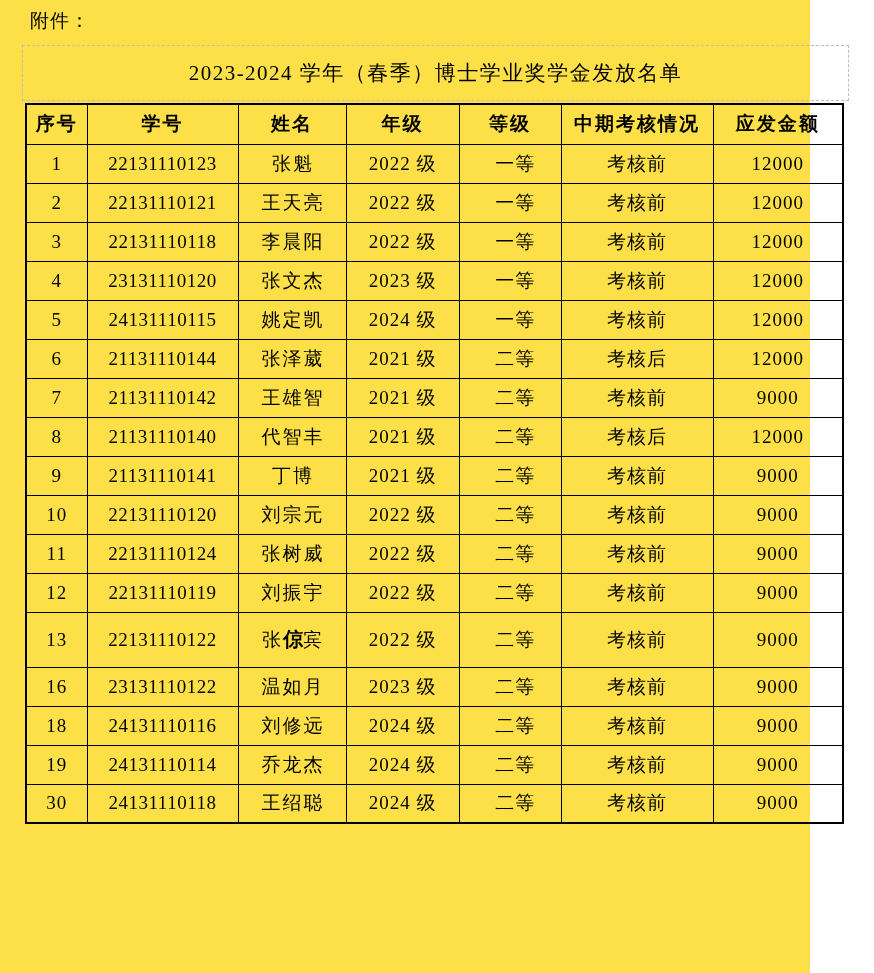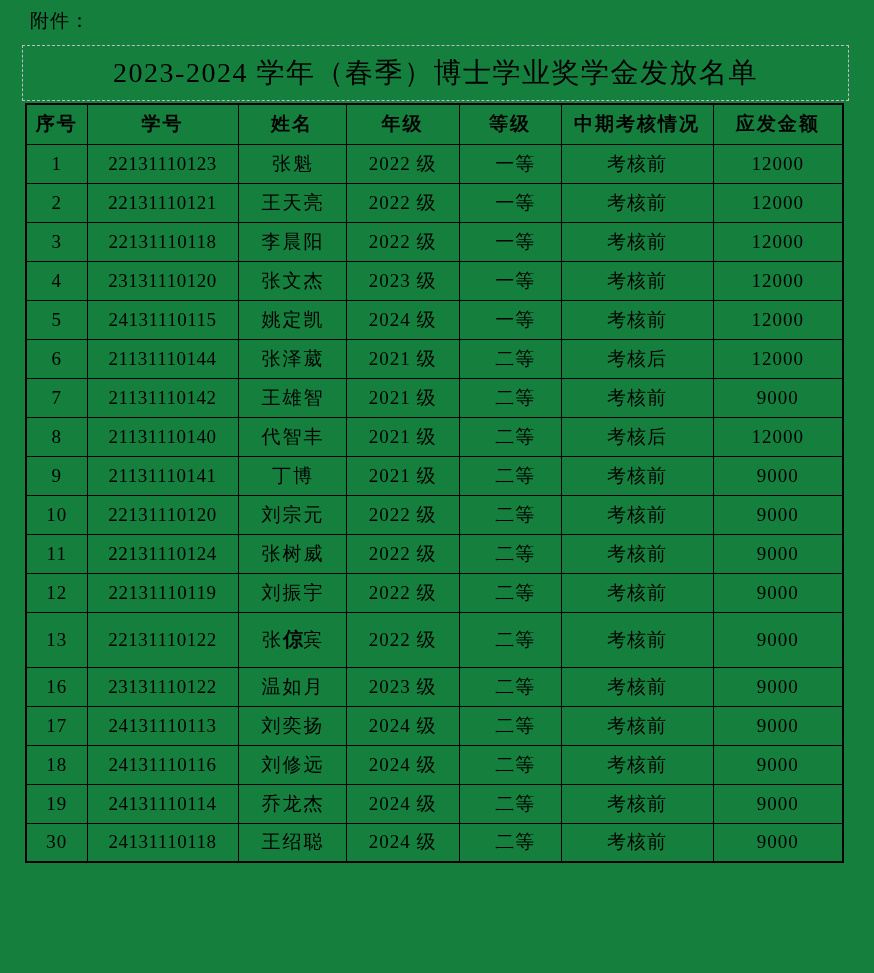--- a/index.html
+++ b/index.html
@@ -5,40 +5,40 @@
   * { margin: 0; padding: 0; box-sizing: border-box; }
   html, body { background: #ffffff; }
   body {
     width: 874px; height: 973px;
     font-family: "Liberation Serif", "DejaVu Serif", serif;
     color: #000000;
     overflow: hidden;
   }
   .page {
     position: relative;
-    width: 874px; height: 973px;
-    background: #15803d;
+    width: 810px; height: 973px;
+    background: #fde047;
   }
   .attachment {
     position: absolute;
     left: 30px; top: 8px;
     font-size: 19px;
     letter-spacing: 1px;
   }
   .title-box {
     position: absolute;
     left: 22px; top: 45px;
     width: 827px; height: 56px;
     border: 1px dashed #bdbdbd;
     display: flex;
     align-items: center;
     justify-content: center;
   }
   .doc-title {
-    font-size: 28px;
+    font-size: 21px;
     letter-spacing: 1.5px;
     white-space: nowrap;
   }
   table.roster {
     position: absolute;
     left: 25px; top: 103px;
     width: 817px;
     border-collapse: collapse;
     table-layout: fixed;
     border: 2px solid #000000;
@@ -224,29 +224,20 @@
         <tr>
           <td class="cell-no">16</td>
           <td class="cell-student-id">23131110122</td>
           <td class="cell-name">温如月</td>
           <td class="cell-grade">2023 级</td>
           <td class="cell-level spread-2">二等</td>
           <td class="cell-assessment">考核前</td>
           <td class="cell-amount">9000</td>
         </tr>
         <tr>
-          <td class="cell-no">17</td>
-          <td class="cell-student-id">24131110113</td>
-          <td class="cell-name">刘奕扬</td>
-          <td class="cell-grade">2024 级</td>
-          <td class="cell-level spread-2">二等</td>
-          <td class="cell-assessment">考核前</td>
-          <td class="cell-amount">9000</td>
-        </tr>
-        <tr>
           <td class="cell-no">18</td>
           <td class="cell-student-id">24131110116</td>
           <td class="cell-name">刘修远</td>
           <td class="cell-grade">2024 级</td>
           <td class="cell-level spread-2">二等</td>
           <td class="cell-assessment">考核前</td>
           <td class="cell-amount">9000</td>
         </tr>
         <tr>
           <td class="cell-no">19</td>

